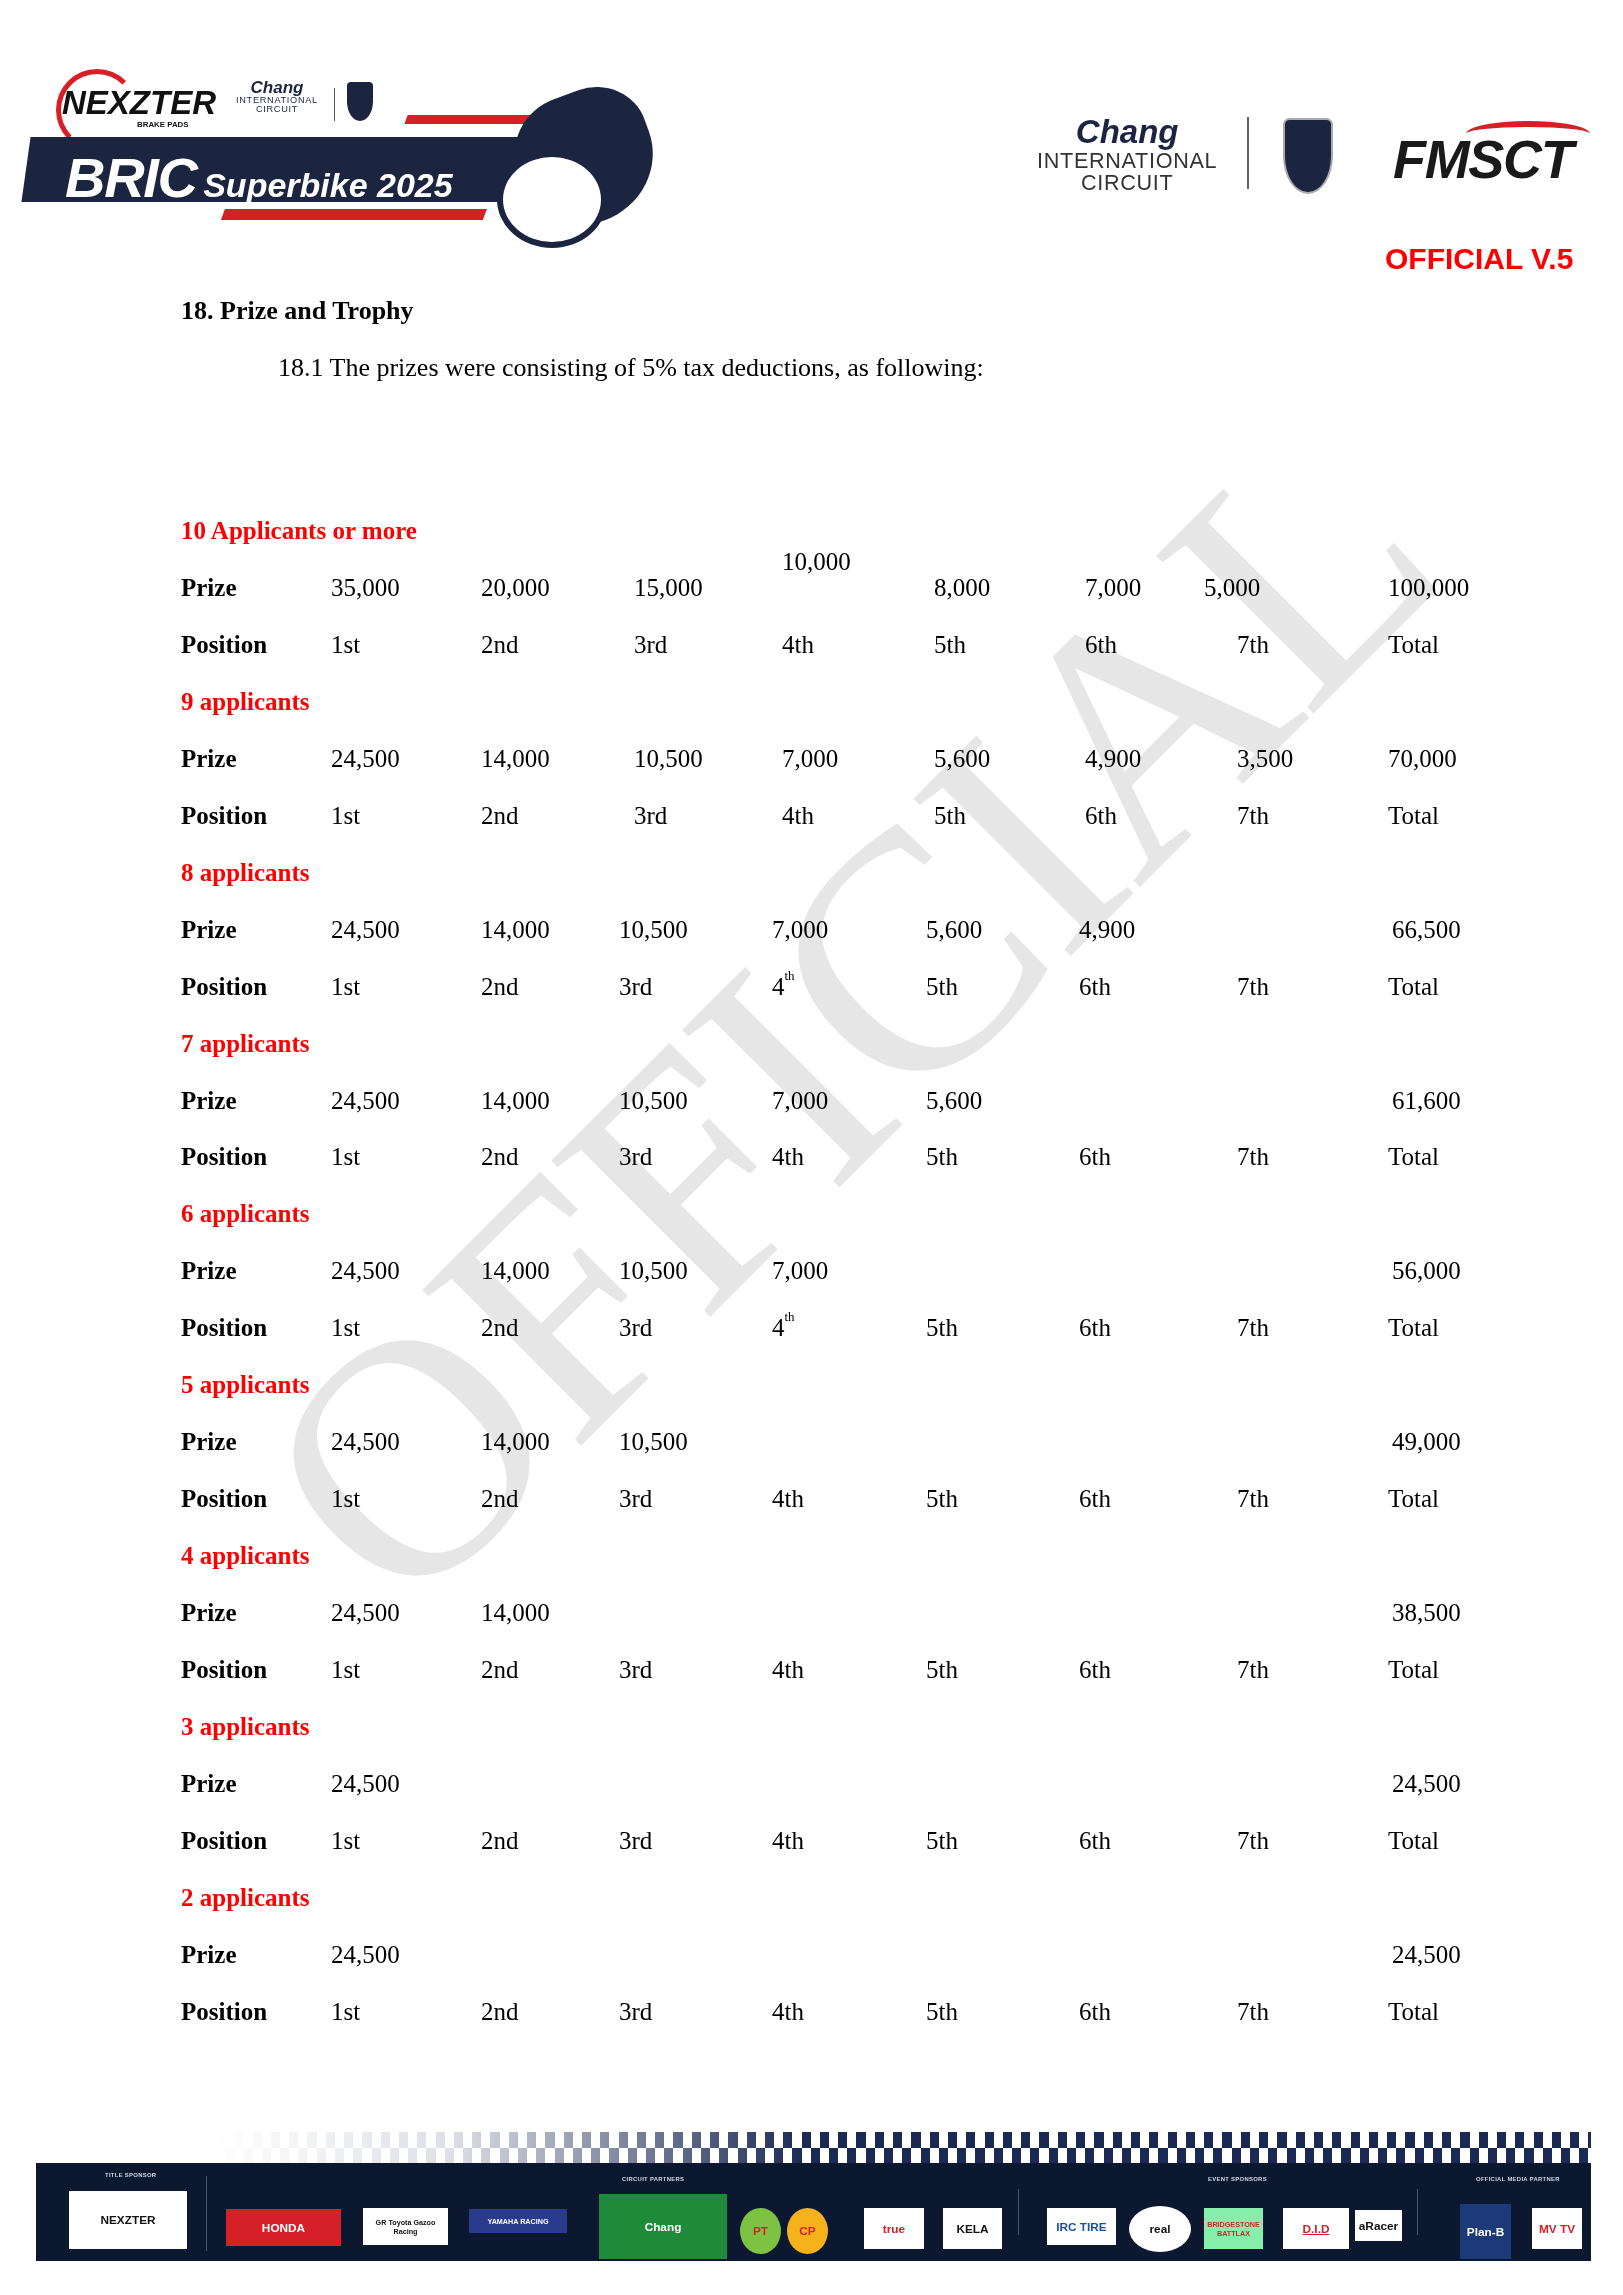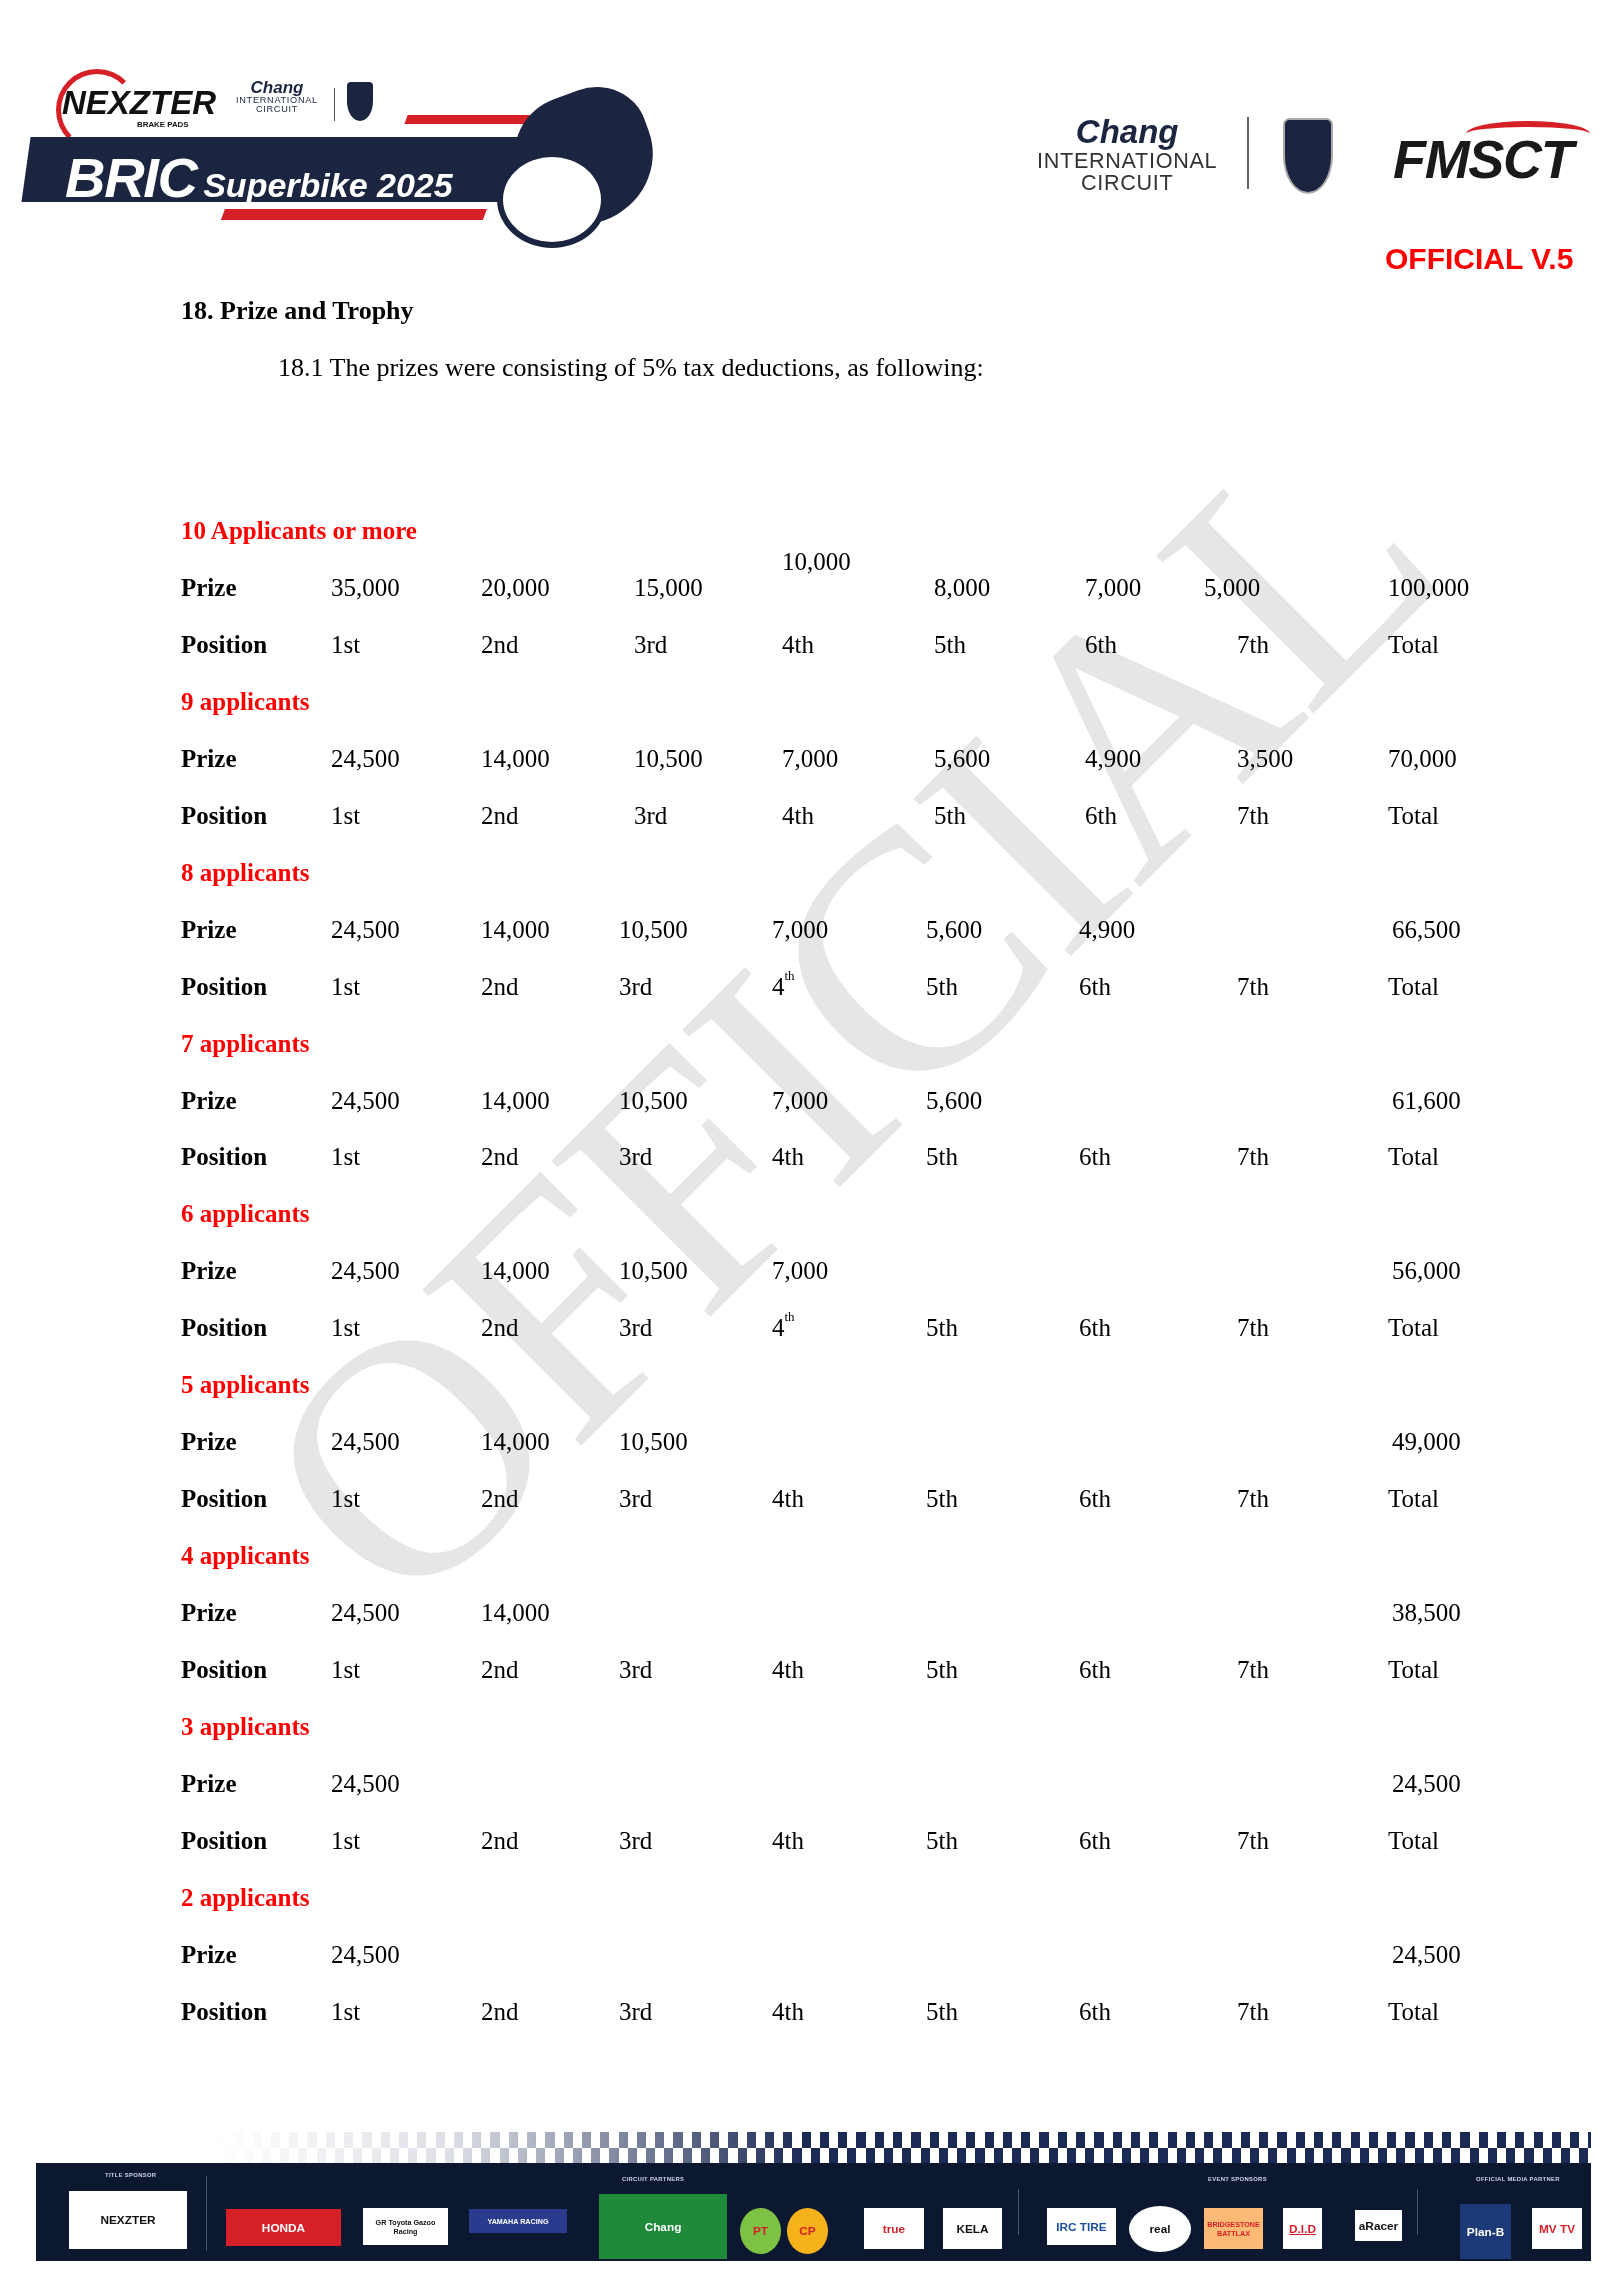--- a/index.html
+++ b/index.html
@@ -291,21 +291,21 @@
         <div class="abs sp-logo" style="left: 190px; top: 46px; width: 115px; height: 37px; background: rgb(214, 32, 39); color: rgb(255, 255, 255); font-size: 11.8px; text-align: center;">HONDA</div>
         <div class="abs sp-logo" style="left: 327px; top: 45px; width: 85px; height: 37px; background: rgb(255, 255, 255); color: rgb(17, 17, 17); font-size: 7.2px; text-align: center;">GR Toyota Gazoo Racing</div>
         <div class="abs sp-logo" style="left: 433px; top: 46px; width: 98px; height: 24px; background: rgb(42, 58, 140); color: rgb(255, 255, 255); font-size: 7.2px; text-align: center;">YAMAHA RACING</div>
         <div class="abs sp-logo" style="left: 563px; top: 31px; width: 128px; height: 65px; background: rgb(30, 138, 58); color: rgb(255, 255, 255); font-size: 11.8px; text-align: center;">Chang</div>
         <div class="abs sp-logo" style="left: 704px; top: 45px; width: 41px; height: 46px; background: rgb(125, 194, 66); color: rgb(214, 32, 39); border-radius: 50%; font-size: 11.8px; text-align: center;">PT</div>
         <div class="abs sp-logo" style="left: 751px; top: 45px; width: 41px; height: 46px; background: rgb(246, 178, 26); color: rgb(214, 32, 39); border-radius: 50%; font-size: 11.8px; text-align: center;">CP</div>
         <div class="abs sp-logo" style="left: 828px; top: 45px; width: 60px; height: 41px; background: rgb(255, 255, 255); color: rgb(214, 32, 39); font-size: 11.8px; text-align: center;">true</div>
         <div class="abs sp-logo" style="left: 907px; top: 45px; width: 59px; height: 41px; background: rgb(255, 255, 255); color: rgb(17, 17, 17); font-size: 11.8px; text-align: center;">KELA</div>
         <div class="abs sp-logo" style="left: 1011px; top: 45px; width: 69px; height: 37px; background: rgb(255, 255, 255); color: rgb(28, 79, 160); font-size: 11.8px; text-align: center;">IRC TIRE</div>
         <div class="abs sp-logo" style="left: 1093px; top: 43px; width: 62px; height: 46px; background: rgb(255, 255, 255); color: rgb(17, 17, 17); border-radius: 50%; font-size: 11.8px; text-align: center;">real</div>
-        <div class="abs sp-logo" style="left: 1168px; top: 45px; width: 59px; height: 41px; background: #fdba74; color: rgb(214, 32, 39); font-size: 7.2px; text-align: center;">BRIDGESTONE BATTLAX</div>
-        <div class="abs sp-logo" style="left: 1247px; top: 45px; width: 39px; height: 41px; background: rgb(255, 255, 255); color: rgb(214, 32, 39); font-size: 11.8px; text-align: right; text-decoration: underline;">D.I.D</div>
+        <div class="abs sp-logo" style="left: 1168px; top: 45px; width: 59px; height: 41px; background: #86efac; color: rgb(214, 32, 39); font-size: 7.2px; text-align: center;">BRIDGESTONE BATTLAX</div>
+        <div class="abs sp-logo" style="left: 1247px; top: 45px; width: 66px; height: 41px; background: rgb(255, 255, 255); color: rgb(214, 32, 39); font-size: 11.8px; text-align: right; text-decoration: underline;">D.I.D</div>
         <div class="abs sp-logo" style="left: 1319px; top: 47px; width: 47px; height: 31px; background: rgb(255, 255, 255); color: rgb(17, 17, 17); font-size: 11.8px; text-align: center;">aRacer</div>
         <div class="abs sp-logo" style="left: 1424px; top: 41px; width: 51px; height: 55px; background: rgb(28, 58, 120); color: rgb(255, 255, 255); font-size: 11.8px; text-align: center;">Plan-B</div>
         <div class="abs sp-logo" style="left: 1496px; top: 45px; width: 50px; height: 41px; background: rgb(255, 255, 255); color: rgb(214, 32, 39); font-size: 11.8px; text-align: center;">MV TV</div>
       </div>
   </div>
 </div>
 
 
 </body></html>

